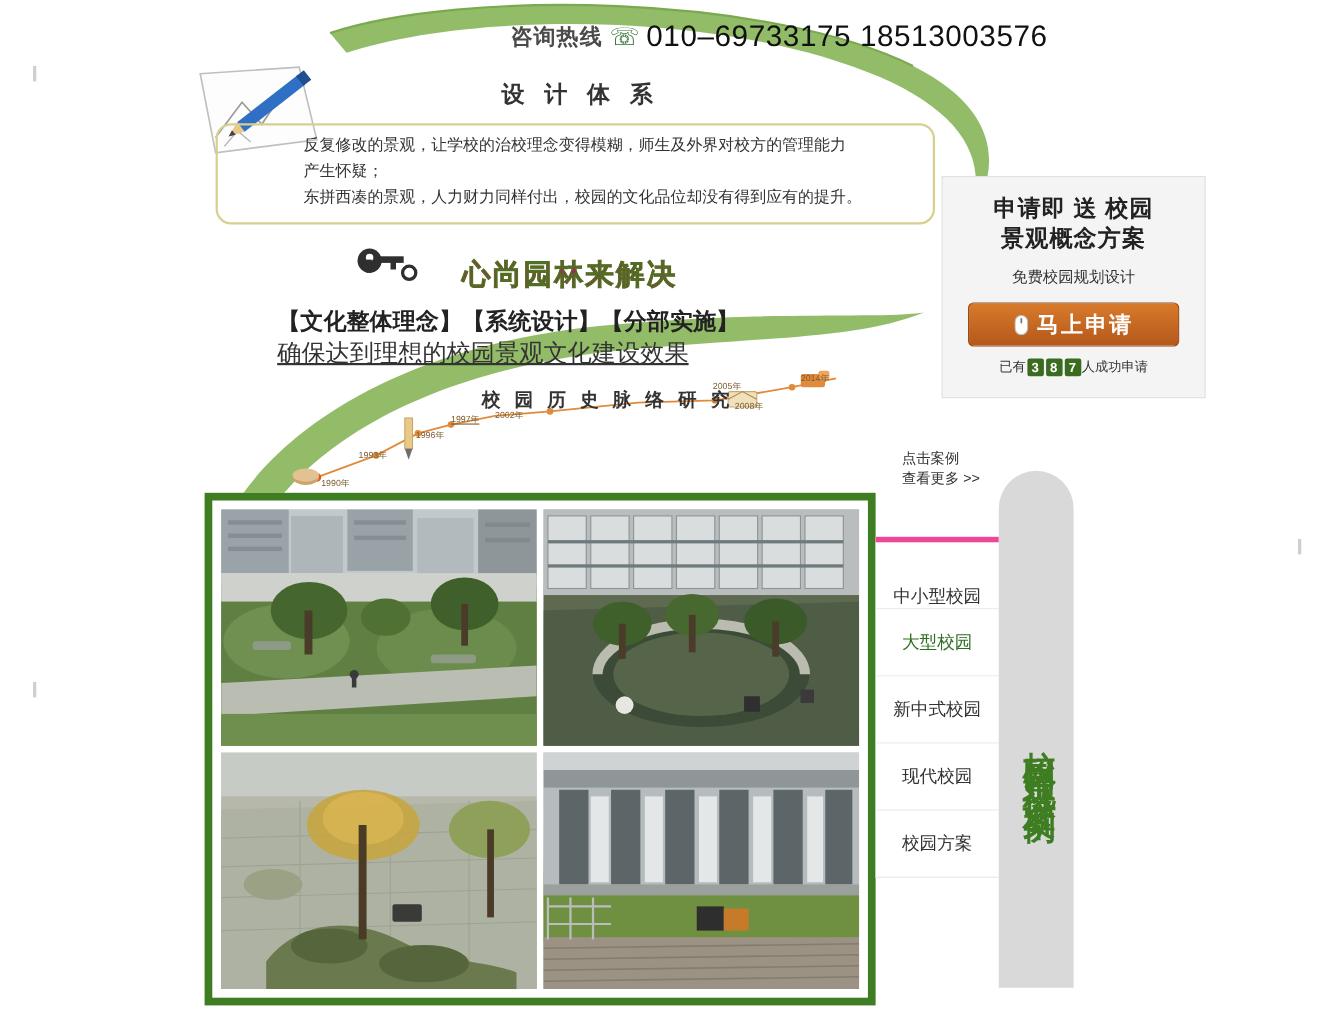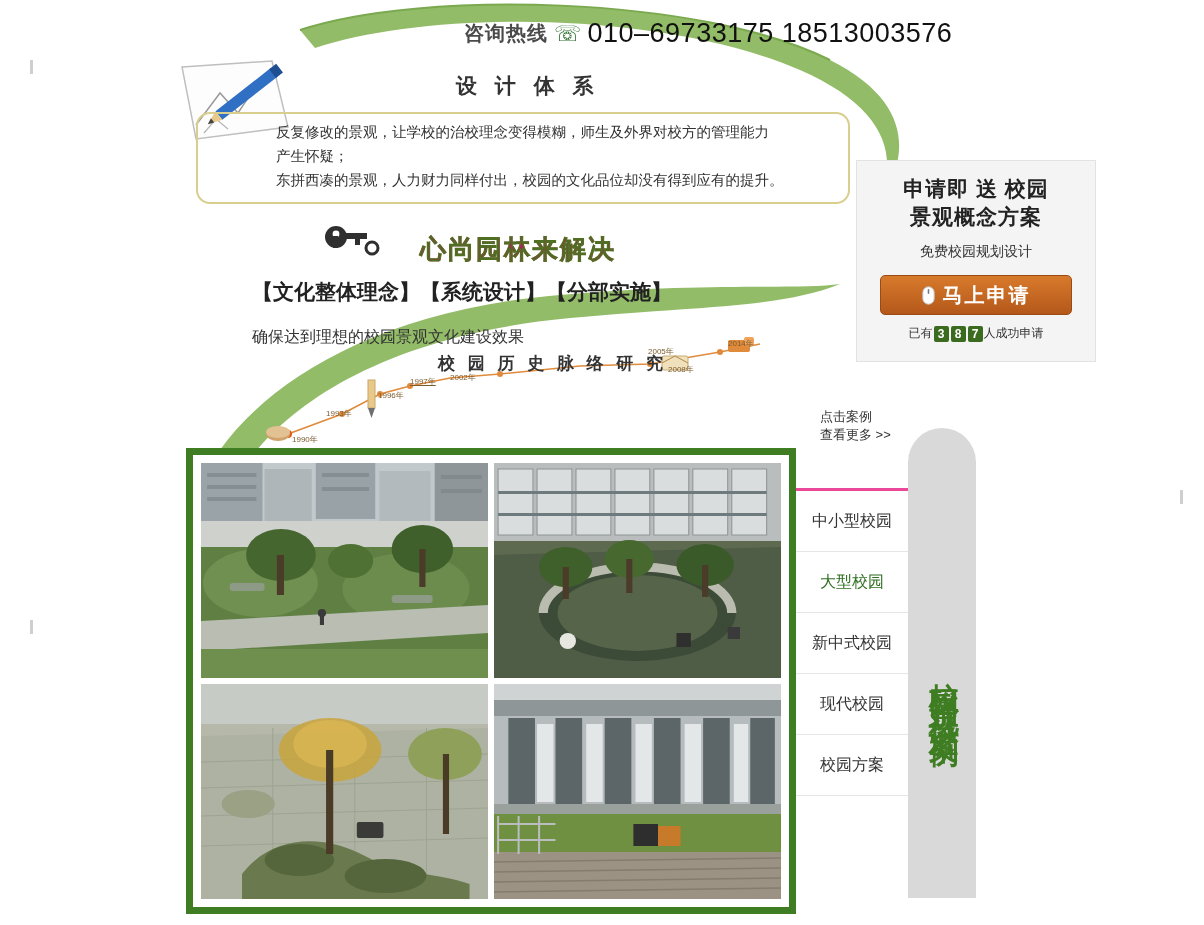--- a/index.html
+++ b/index.html
@@ -74,22 +74,22 @@
     font-size: 26px; font-weight: bold;
     color: #be185d;
     letter-spacing: 2px;
     -webkit-text-stroke: 0.6px #4f6f22;
   }
   .concept-line1 {
     left: 252px; top: 278px;
     font-size: 21px; font-weight: bold; color: #222;
   }
   .concept-line2 {
-    left: 252px; top: 327px;
-    font-size: 16px; color: #333;
+    left: 252px; top: 306px;
+    font-size: 22px; color: #333; text-decoration: underline;
   }
 
   
   .timeline { left: 250px; top: 330px; width: 560px; height: 120px; }
   .tl-label {
     left: 438px; top: 352px;
     font-size: 17px; font-weight: bold; color: #333;
     letter-spacing: 4px;
   }
   .tl-year {
@@ -184,21 +184,21 @@
     display: flex; align-items: center; justify-content: center;
     font-size: 16px; color: #333;
     background: #ffffff;
     border-bottom: 1px solid #e6e6e6;
     cursor: pointer;
   }
   .tab.active {
     background: #ffffff;
     color: #2f6f22;
   }
-  .tab.sep-top { border-top: 3px solid #ec4899; }
+  .tab.sep-top { border-top: 5px solid #ec4899; align-items: flex-end; }
 
   .click-more {
     left: 820px; top: 408px;
     font-size: 13px; color: #333; line-height: 18px;
   }
 
   
   .vbar {
     left: 908px; top: 428px; width: 68px; height: 470px;
     background: #d9d9d9;

